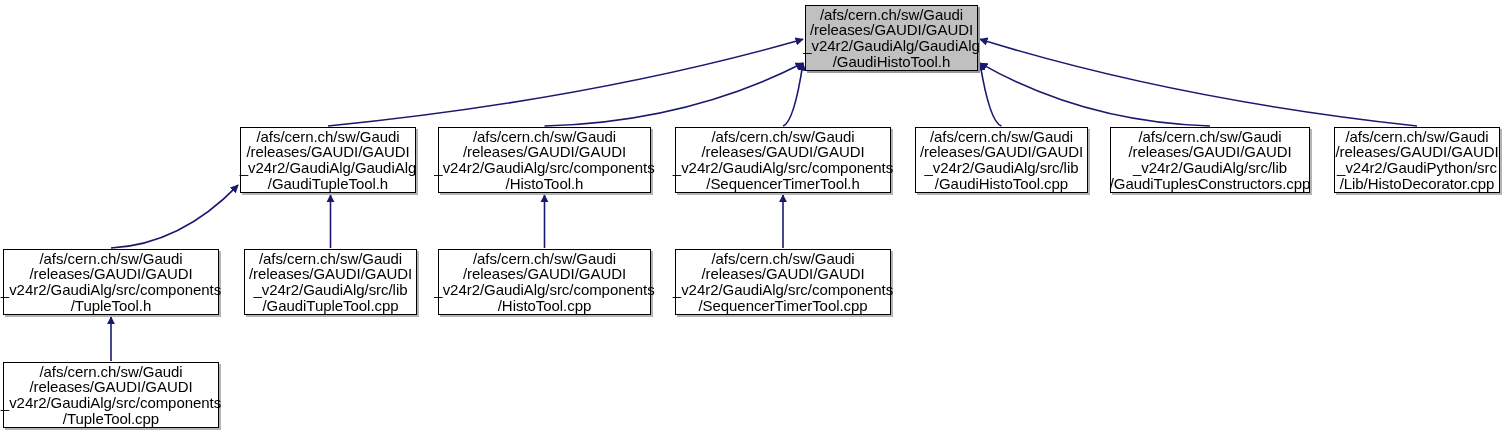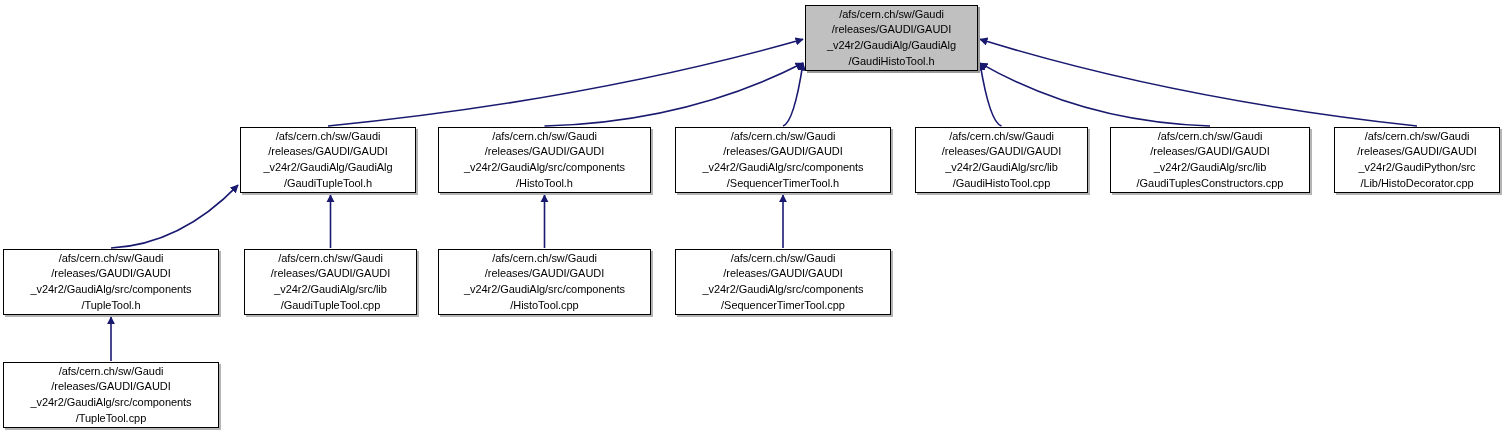--- a/index.html
+++ b/index.html
@@ -24,21 +24,21 @@
     width: 1505px;
     height: 443px;
     pointer-events: none;
   }
   .node {
     position: absolute;
     box-sizing: border-box;
     border: 1px solid #000000;
     background: #ffffff;
     color: #000000;
-    font-size: 11px;
+    font-size: 15px;
     line-height: 15.6px;
     text-align: center;
     display: flex;
     flex-direction: column;
     align-items: center;
     justify-content: center;
     white-space: pre;
     letter-spacing: -0.05px;
   }
   .node.root {

